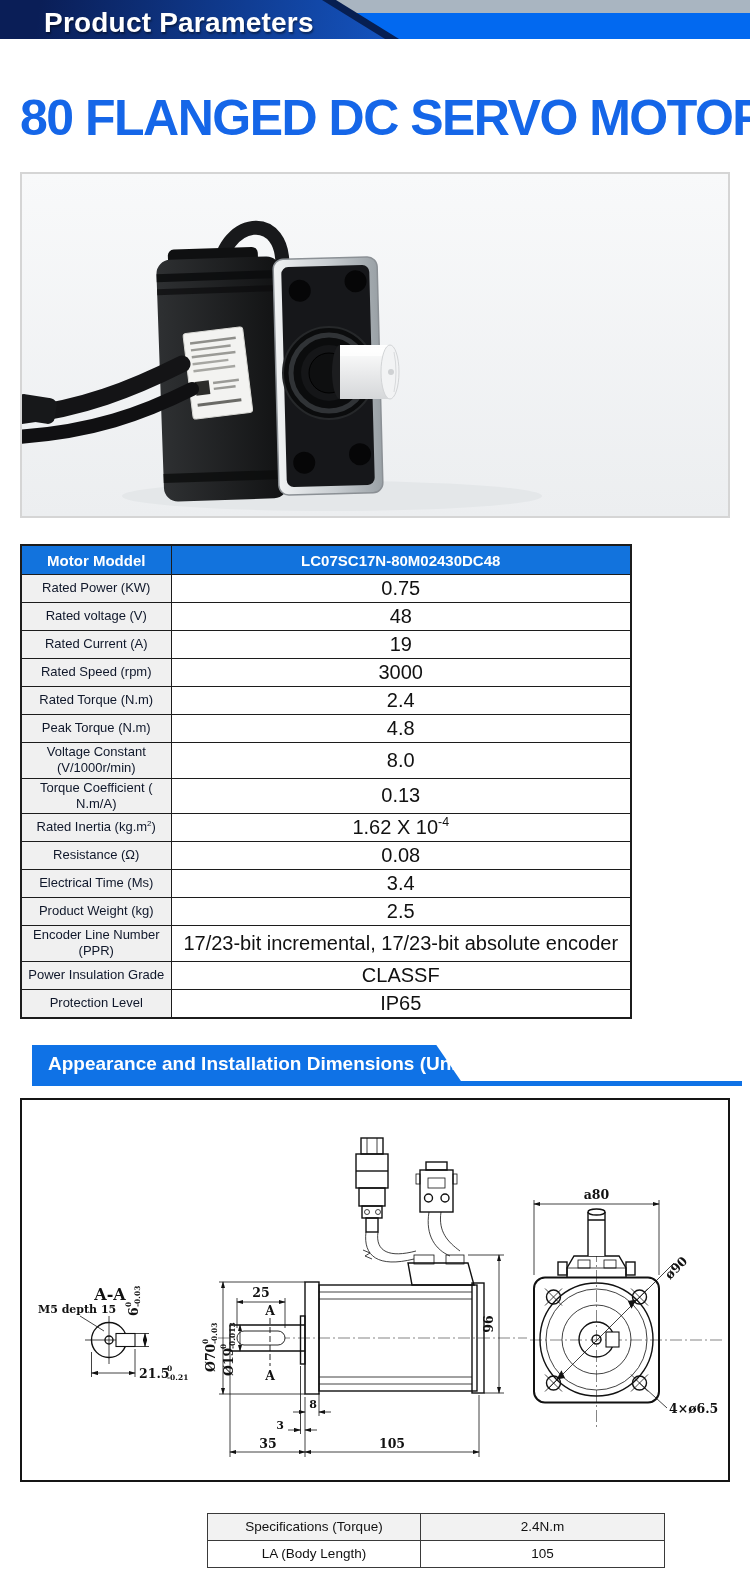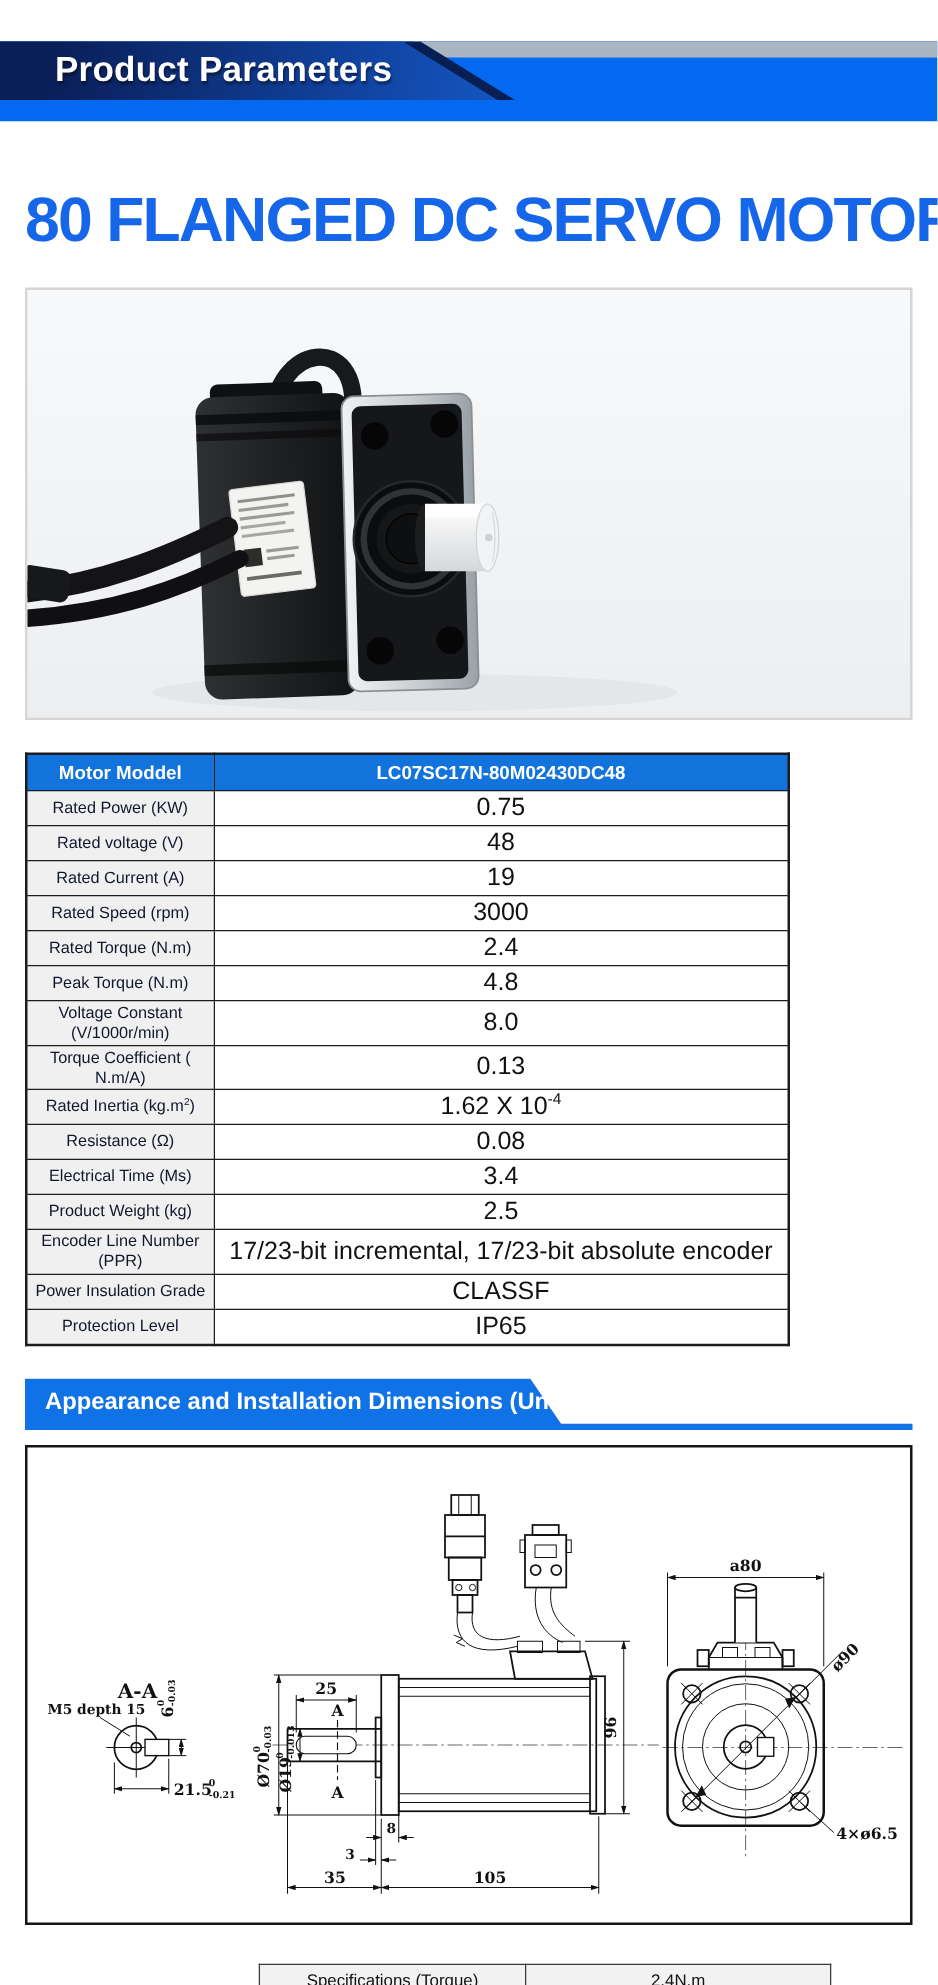--- a/index.html
+++ b/index.html
@@ -1,18 +1,18 @@
 <!DOCTYPE html>
 <html style="--c-banner_blue: #0269f0; --c-banner_gray: #a9b5c1; --c-title_blue: #1566e8; --c-table_header_bg: #1273dd; --c-row_label_bg: #f0f0f0; --c-banner2_blue: #0f72e6; --c-dim_row_bg: #f2f2f2; --c-border_dark: #1c1c1c;"><head>
 <meta charset="utf-8">
 <style>
   html,body{margin:0;padding:0;background:#fff;}
   body{width:750px;font-family:"Liberation Sans",sans-serif;color:#111;}
   
-  .banner1{position:relative;height:64px;background:var(--c-banner_blue,#0269f0);overflow:hidden;margin-top:33px;}
+  .banner1{position:relative;height:39px;background:var(--c-banner_blue,#0269f0);overflow:hidden;}
   .banner1 .gray{position:absolute;top:0;left:330px;right:0;height:13px;background:var(--c-banner_gray,#a9b5c1);}
   .banner1 .shadowedge{position:absolute;top:0;left:0;width:412px;height:47px;
      clip-path:polygon(0 0,336px 0,412px 47px,0 47px);background:#071f52;}
   .banner1 .dark{position:absolute;top:0;left:0;width:400px;height:47px;
      clip-path:polygon(0 0,322px 0,398px 47px,0 47px);
      background:linear-gradient(100deg,#0a1e57 10%,#1452bc 95%);}
   .banner1 .lbl{position:absolute;left:44px;top:0;line-height:46px;font-size:28px;font-weight:700;
      color:#fff;letter-spacing:.2px;text-shadow:1px 2px 2px rgba(0,0,0,.45);z-index:3;}
   
   .title{margin:48px 20px 0;height:63px;line-height:63px;text-align:center;
@@ -22,21 +22,21 @@
   
   table.spec{width:612px;margin:26px 20px 0;border-collapse:collapse;table-layout:fixed;
      border:2px solid var(--c-border_dark,#1c1c1c);}
   table.spec td{border:1px solid var(--c-border_dark,#1c1c1c);text-align:center;vertical-align:middle;padding:1px 2px;}
   table.spec col.c1{width:150px;}
   table.spec tr.hdr td{background:var(--c-table_header_bg,#1273dd);color:#fff;height:26px;font-size:15px;font-weight:600;}
   table.spec td.lbl{background:var(--c-row_label_bg,#f0f0f0);font-size:13px;color:#0f172a;height:25px;line-height:1.25;}
   table.spec td.val{background:#fff;font-size:20px;}
   table.spec sup{font-size:.62em;vertical-align:super;line-height:0;}
   
-  .banner2{position:relative;margin:26px 20px 0;width:710px;height:41px;}
+  .banner2{position:relative;margin:26px 32px 0;width:710px;height:41px;}
   .banner2 .underline{position:absolute;left:0;right:0;bottom:0;height:5px;background:var(--c-banner2_blue,#0f72e6);}
   .banner2 .shape{position:absolute;left:0;top:0;width:432px;height:41px;background:var(--c-banner2_blue,#0f72e6);
      clip-path:polygon(0 0,404px 0,432px 41px,0 41px);}
   .banner2 .lbl{position:absolute;left:16px;top:0;line-height:37px;font-size:19px;font-weight:700;color:#fff;z-index:2;}
   
   .drawing{margin:12px 20px 0;border:2px solid #151515;height:380px;background:#fff;}
   
   table.dims{width:458px;margin:31px 0 0 207px;border-collapse:collapse;table-layout:fixed;border:1.5px solid #333;}
   table.dims td{border:1px solid #3a3a3a;height:24px;text-align:center;vertical-align:middle;font-size:13.5px;background:#fff;}
   table.dims tr:first-child td{background:var(--c-dim_row_bg,#f2f2f2);}

